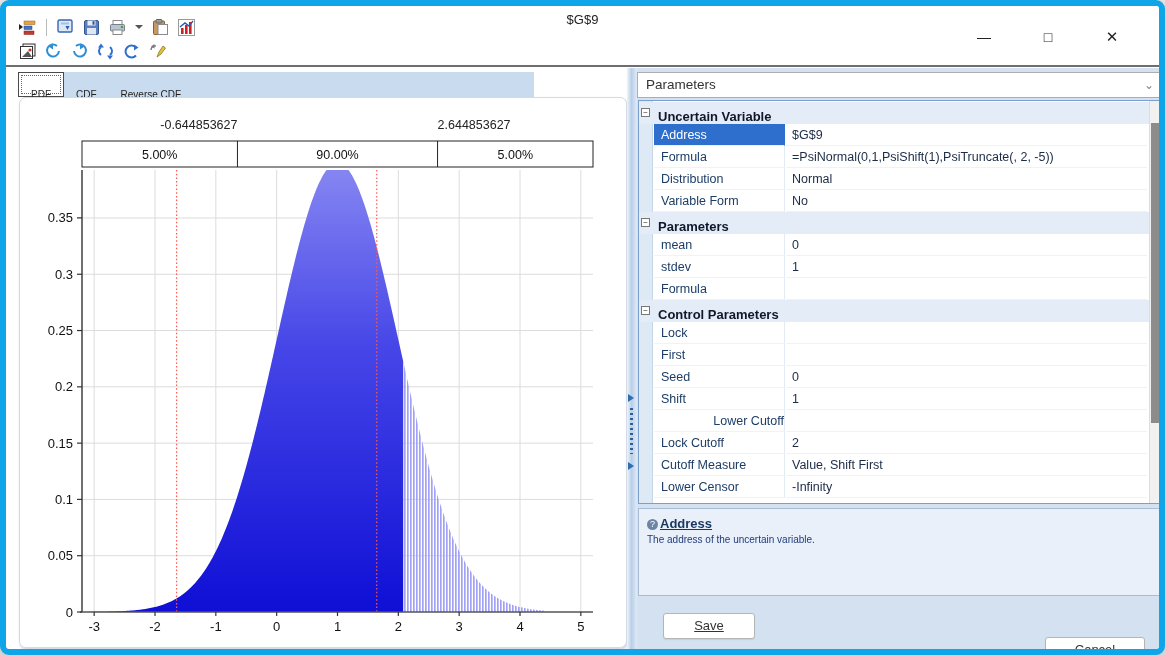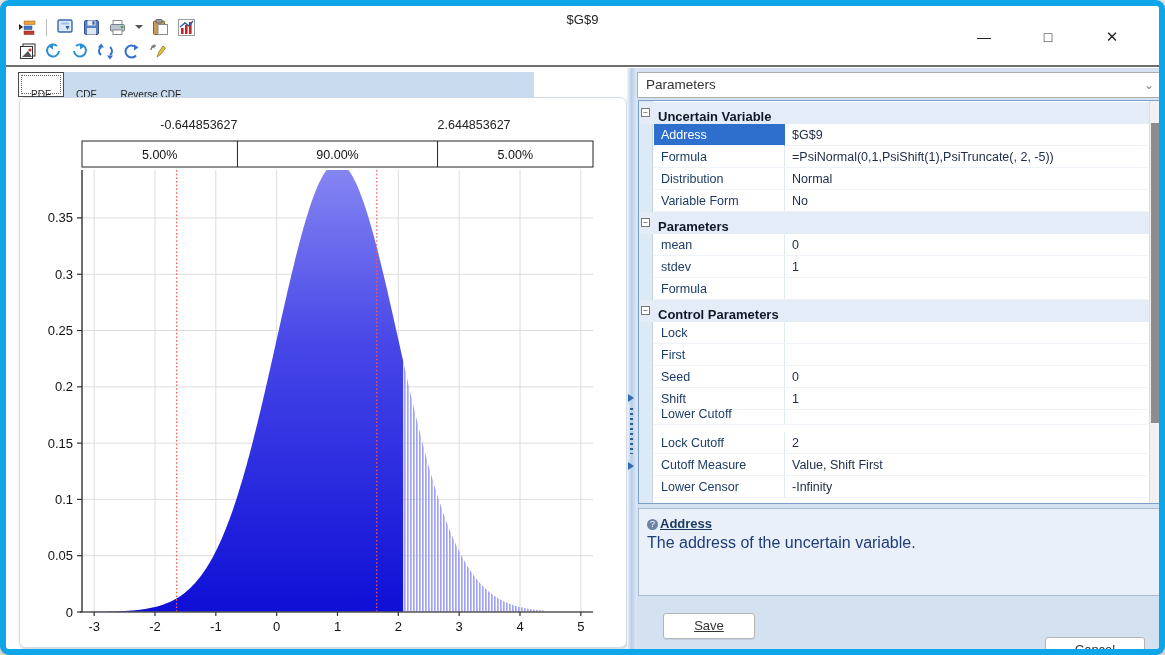--- a/index.html
+++ b/index.html
@@ -59,21 +59,21 @@
                 font-size:8px;line-height:7px;text-align:center;color:#333;}
   
   #vscroll{position:absolute;right:0;top:0;width:12px;height:100%;background:#f1f1f1;border-left:1px solid #dcdcdc;}
   #vthumb{position:absolute;left:1px;top:22px;width:9px;height:300px;background:#8c8c8c;}
   
   #descbox{position:absolute;left:1px;top:440px;width:524px;height:88px;background:#e9f0fa;
            border:1px solid #a9bcd6;padding:5px 8px;}
   #desc-title{font-weight:bold;font-size:13px;color:#17375e;text-decoration:underline;display:inline-block;}
   .help-ico{display:inline-block;width:11px;height:11px;border-radius:50%;background:#6b84a8;color:#fff;
             font-size:9px;line-height:11px;text-align:center;margin-right:2px;vertical-align:1px;}
-  #desc-text{font-size:16px;color:#1f3c78;margin-top:2px;}
+  #desc-text{font-size:10px;color:#1f3c78;margin-top:2px;}
   
   .btn{position:absolute;top:545px;height:26px;background:#fff;border:1px solid #b5b5b5;border-radius:3px;
        font-size:13px;color:#333;text-align:center;line-height:24px;box-shadow:0 1px 1px rgba(0,0,0,.08);cursor:default;text-decoration:underline;}
   #btn-save{left:26px;width:92px;}
   #btn-cancel{left:408px;width:100px;margin-top:24px;}
 </style>
 </head>
 <body>
 
 <div id="window">
@@ -335,21 +335,21 @@
             <div class="valcell"></div>
           </div>
           <div class="prow " style="top: 265px;">
             <div class="namecell">Seed</div>
             <div class="valcell">0</div>
           </div>
           <div class="prow " style="top: 287px;">
             <div class="namecell">Shift</div>
             <div class="valcell">1</div>
           </div>
-          <div class="prow " style="top: 302px;">
+          <div class="prow " style="top: 309px; text-align: right;">
             <div class="namecell">Lower Cutoff</div>
             <div class="valcell"></div>
           </div>
           <div class="prow " style="top: 331px;">
             <div class="namecell">Lock Cutoff</div>
             <div class="valcell">2</div>
           </div>
           <div class="prow " style="top: 353px;">
             <div class="namecell">Cutoff Measure</div>
             <div class="valcell">Value, Shift First</div>

